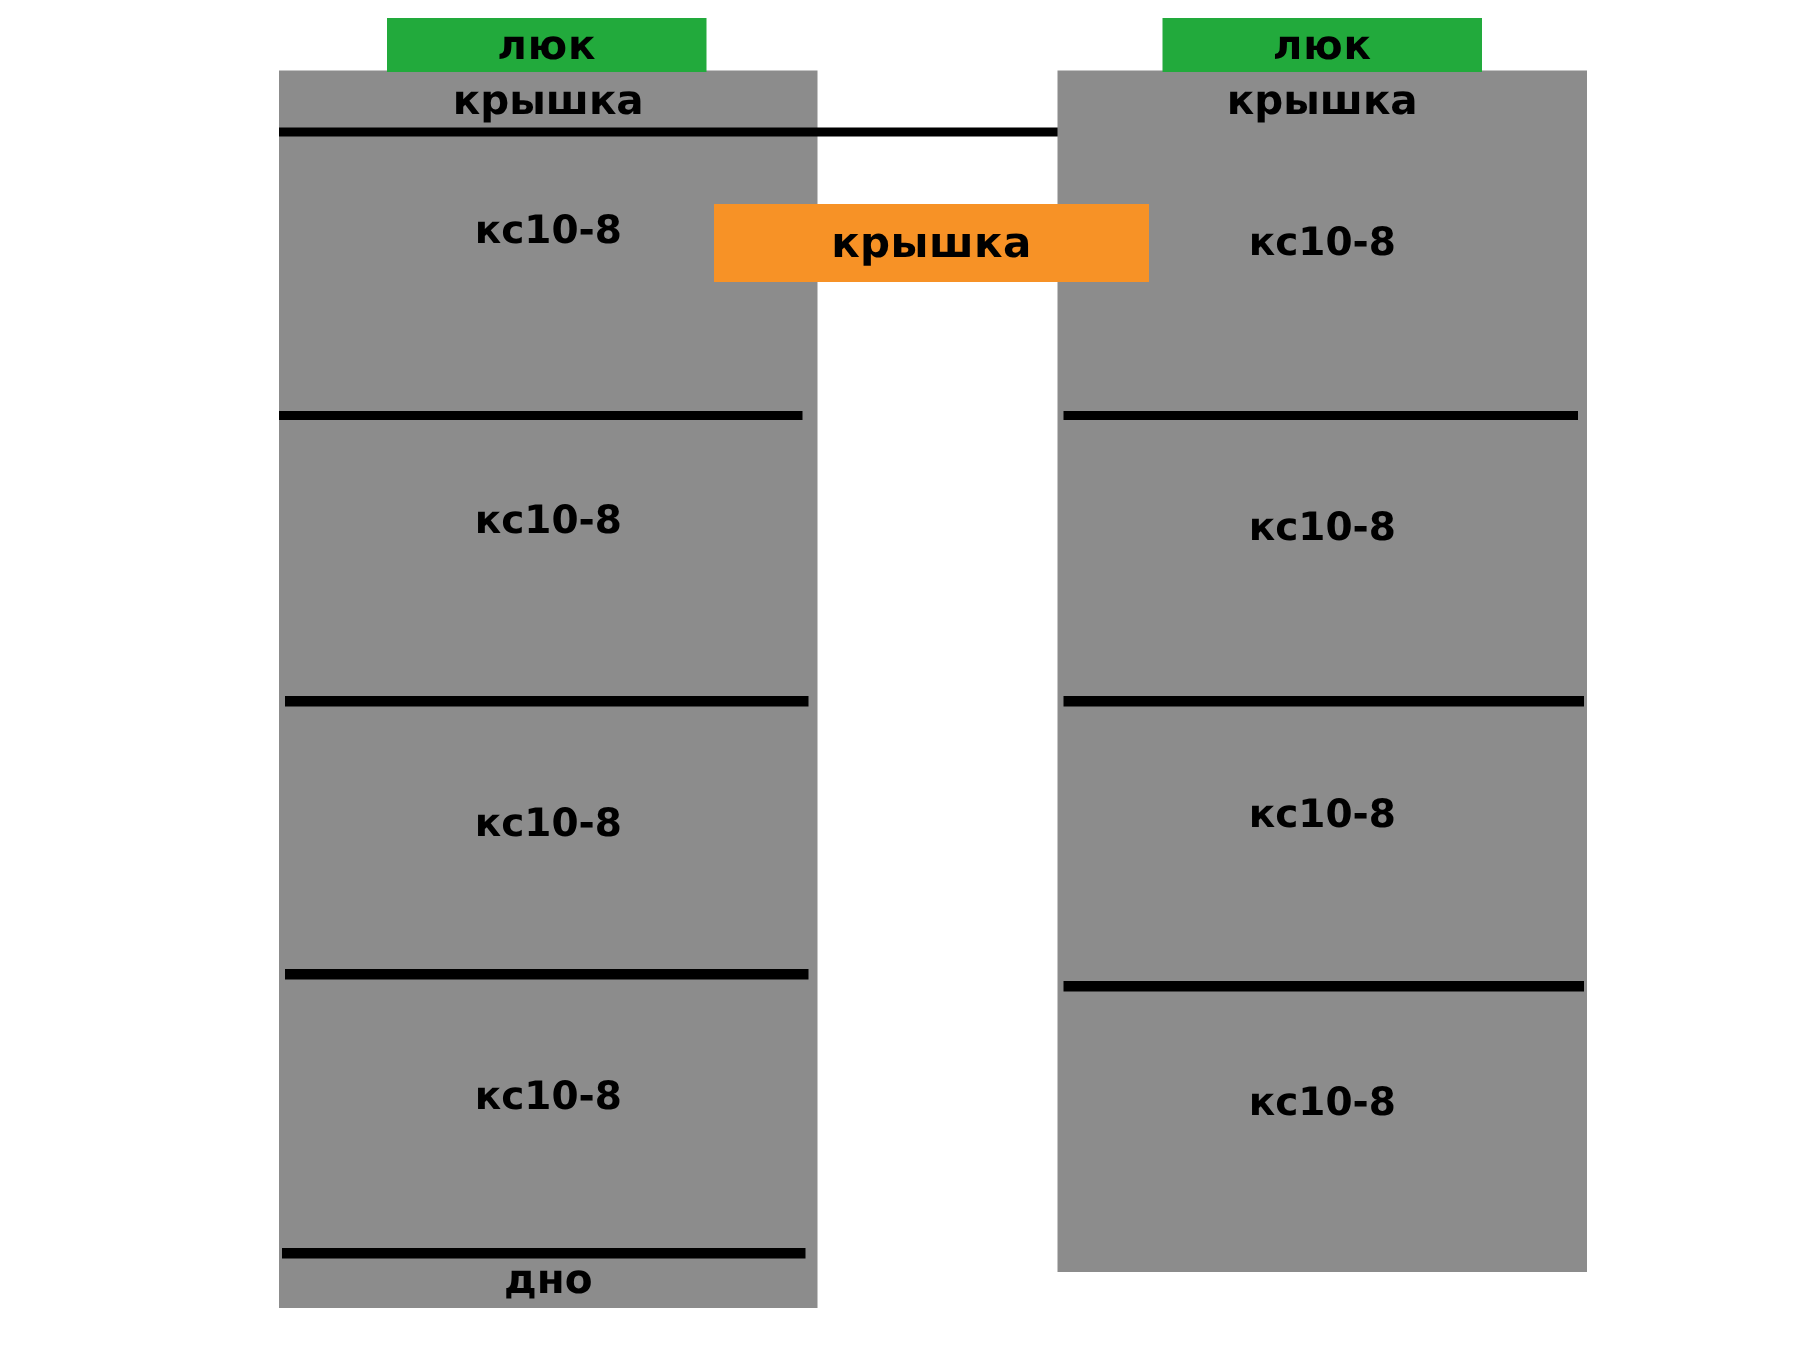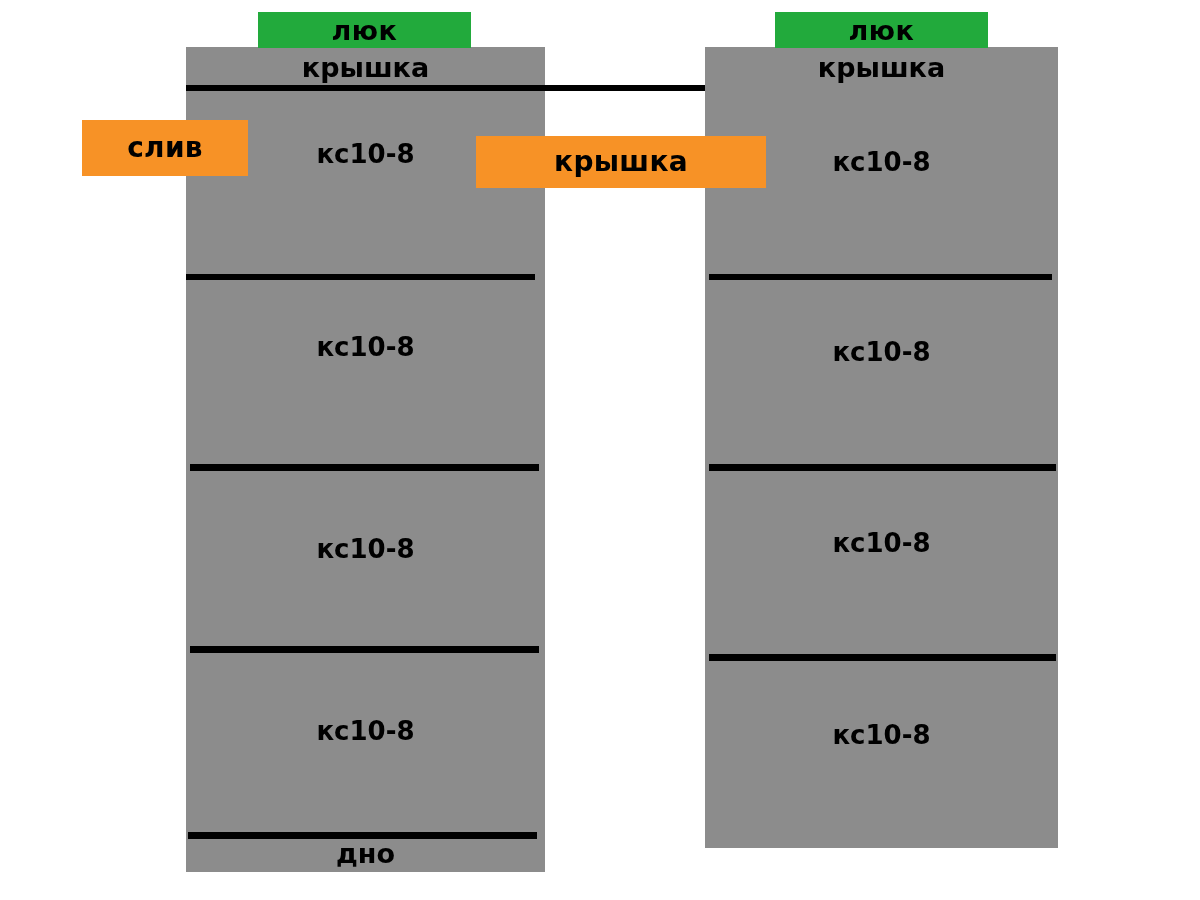--- a/index.html
+++ b/index.html
@@ -138,21 +138,18 @@
 
   <div class="ring-divider" style="left:709px; top:274px; width:343px; height:6px;"></div>
   <div class="ring-divider" style="left:709px; top:464px; width:347px; height:7px;"></div>
   <div class="ring-divider" style="left:709px; top:654px; width:347px; height:7px;"></div>
 
   <div class="ring-label" style="left:705px; top:149px; width:353px;">кс10-8</div>
   <div class="ring-label" style="left:705px; top:339px; width:353px;">кс10-8</div>
   <div class="ring-label" style="left:705px; top:530px; width:353px;">кс10-8</div>
   <div class="ring-label" style="left:705px; top:722px; width:353px;">кс10-8</div>
 
-  <div class="pipe" style="left:82px; top:120px; width:166px; height:56px;">
-    <span class="pipe-label">слив</span>
-  </div>
 
   <div class="pipe" style="left:476px; top:136px; width:290px; height:52px;">
     <span class="pipe-label">крышка</span>
   </div>
 
 </div>
 
 </body></html>

